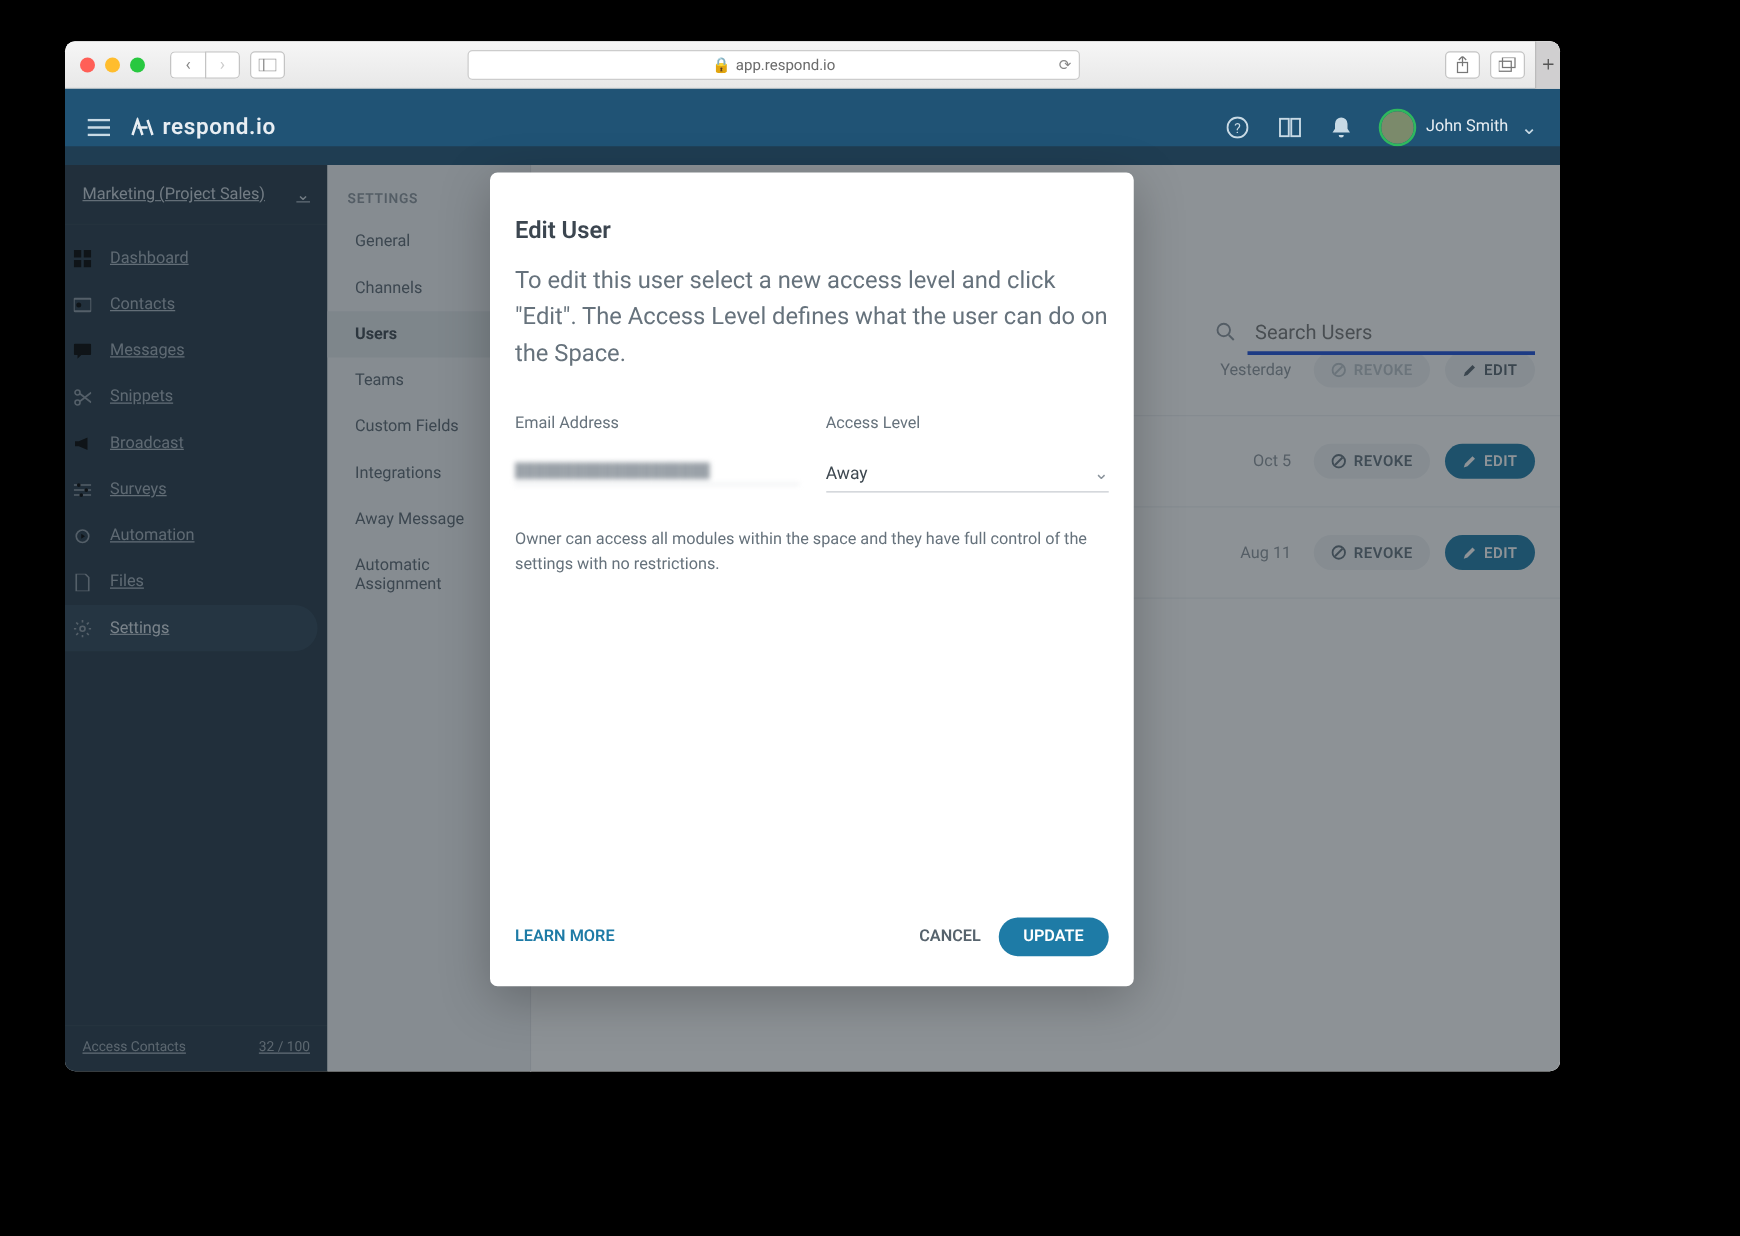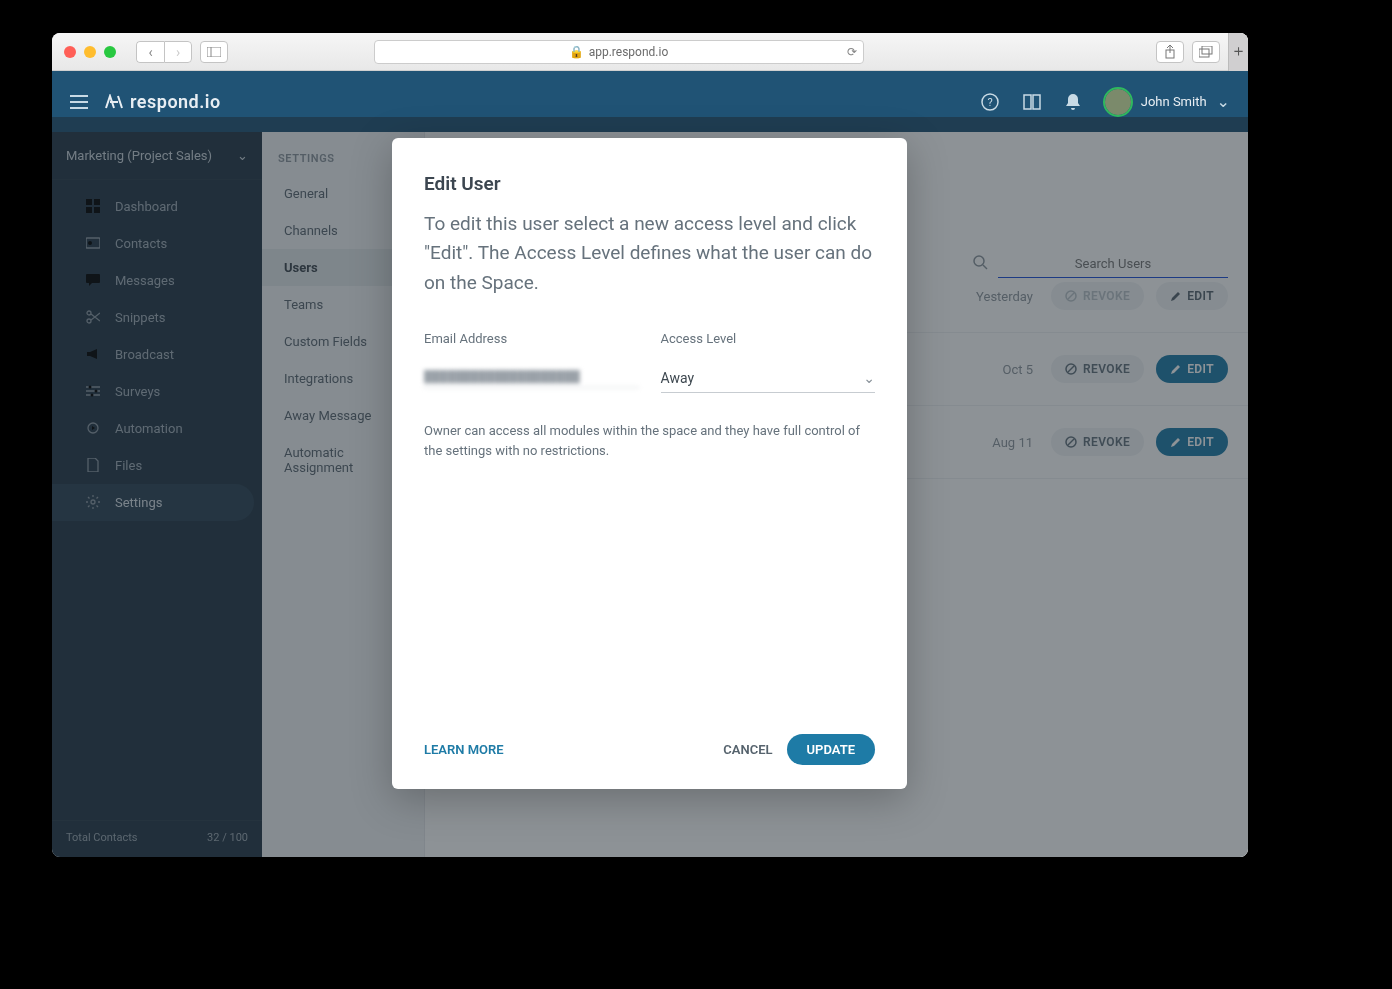--- a/index.html
+++ b/index.html
@@ -25,51 +25,51 @@
   .appheader{height:61px;background:#205375;color:#cfe0eb;display:flex;align-items:center;padding:0 18px;gap:16px;}
   .burger svg,.ico svg{display:block;}
   .logo{font-weight:600;font-size:18px;color:#e8eef3;letter-spacing:.5px;display:flex;align-items:center;gap:6px;}
   .appheader .spacer{flex:1;}
   .toprighticons{display:flex;gap:24px;align-items:center;color:#c8dae5;}
   .userchip{display:flex;align-items:center;gap:10px;}
   .avatar{width:26px;height:26px;border-radius:50%;background:#7b8a6b;outline:2px solid #2fb85e;}
   
   
   .main{display:flex;height:calc(100% - 84px);}
-  .sidebar{width:210px;background:#243746;color:#a8b4bf;display:flex;flex-direction:column;font-size:13px;}
+  .sidebar{width:210px;background:#243746;color:#a8b4bf;display:flex;flex-direction:column;font-size:13px;text-decoration:underline;}
   .workspace{height:48px;display:flex;align-items:center;justify-content:space-between;padding:0 14px;border-bottom:1px solid rgba(255,255,255,.03);color:#c7d0d8;}
   .navlist{list-style:none;padding:8px 0;flex:1;}
-  .navitem{display:flex;align-items:flex-start;gap:14px;padding:11px 33px;cursor:pointer;color:#a0acb7;}
+  .navitem{display:flex;align-items:flex-end;gap:14px;padding:11px 6px;cursor:pointer;color:#a0acb7;}
   .navitem.active{background:#2d4355;border-radius:0 20px 20px 0;margin-right:8px;color:#d6dee5;}
   .navicon{width:16px;display:flex;justify-content:center;color:#8b97a2;}
   .sidefoot{padding:10px 14px;font-size:11px;color:#9aa6b0;display:flex;justify-content:space-between;border-top:1px solid rgba(255,255,255,.04);}
   .sidefoot-bar{height:4px;background:#3a4a58;margin:4px 14px 10px;}
   .sidefoot-bar>div{height:100%;width:32%;background:#7a8892;}
   
   
   .settingsbar{width:163px;background:#eef1f3;border-right:1px solid #e2e5e8;padding-top:20px;font-size:13px;}
   .settingsbar h4{padding:0 16px 10px;font-size:11px;letter-spacing:.6px;color:#8a939b;font-weight:600;}
   .sitem{padding:11px 22px;color:#5b6670;cursor:pointer;}
   .sitem.active{background:#dfe4e7;color:#3d464e;font-weight:bold;}
   
   
   .content{flex:1;background:#fdfdfd;position:relative;}
   .topbar{position:absolute;top:118px;right:20px;display:flex;align-items:center;gap:10px;}
-  .search{border:none;border-bottom:1px solid #1d4ed8;padding:6px;font-size:13px;width:230px;background:transparent;text-align:center;}
+  .search{border:none;border-bottom:3px solid #1d4ed8;padding:6px;font-size:16px;width:230px;background:transparent;}
   .row{display:flex;justify-content:flex-end;align-items:center;gap:12px;padding:22px 20px;border-bottom:1px solid #eceff1;}
   .row .date{color:#8d959c;font-size:13px;margin-right:6px;}
   .pill{border-radius:18px;padding:7px 14px;font-size:12px;font-weight:600;letter-spacing:.4px;display:inline-flex;align-items:center;gap:6px;cursor:pointer;}
   .pill.ghost{background:#eef1f3;color:#62707b;}
   .pill.ghost.disabled{color:#b8c0c6;}
   .pill.primary{background:#1e7ba6;color:#fff;}
   .pill.plain{background:#eef1f3;color:#56636d;}
   
   
   .overlay{position:absolute;inset:0;top:0;background:rgba(30,40,48,.5);}
-  .modal{position:absolute;left:340px;top:105px;width:515px;height:651px;background:#fff;border-radius:6px;box-shadow:0 10px 40px rgba(0,0,0,.25);padding:34px 32px 24px;display:flex;flex-direction:column;}
+  .modal{position:absolute;left:340px;top:105px;width:515px;height:651px;background:#fff;border-radius:6px;box-shadow:0 10px 40px rgba(0,0,0,.25);padding:34px 20px 24px;display:flex;flex-direction:column;}
   .modal h2{font-size:19px;color:#3c4650;font-weight:600;margin-bottom:14px;}
   .modal p.desc{font-size:19px;color:#66727c;line-height:1.55;margin-bottom:34px;}
   .fields{display:flex;gap:22px;}
   .field{flex:1;}
   .field label{display:block;font-size:13px;color:#66727c;margin-bottom:24px;}
   .field .ro{border-bottom:1px dotted #b9c0c6;padding-bottom:4px;color:#9aa1a8;font-size:11px;filter:blur(2px);}
   .select{border-bottom:1px solid #c7ccd1;padding:0 0 6px;display:flex;justify-content:space-between;align-items:center;color:#3e4850;font-size:14px;cursor:pointer;}
   .hint{font-size:13px;color:#66727c;line-height:1.55;margin-top:28px;}
   .modalfoot{margin-top:auto;display:flex;align-items:center;}
   .learn{color:#1e7ba6;font-weight:600;font-size:13px;cursor:pointer;}
@@ -245,21 +245,21 @@
             <span class="navicon">
               <svg width="14" height="14" viewBox="0 0 14 14">
                 <circle cx="7" cy="7" r="2" fill="none" stroke="currentColor" stroke-width="1.3"></circle>
                 <path d="M7 0v2M7 12v2M0 7h2M12 7h2M2 2l1.5 1.5M10.5 10.5L12 12M2 12l1.5-1.5M10.5 3.5L12 2" stroke="currentColor" stroke-width="1.3"></path>
               </svg>
             </span>
             <span>Settings</span>
           </li>
         </ul>
       <div class="sidefoot">
-        <span>Total Contacts</span>
+        <span>Access Contacts</span>
         <span>32 / 100</span>
       </div>
       <div class="sidefoot-bar">
           <div></div>
         </div>
     </div>
 
     <div class="settingsbar">
       <h4>SETTINGS</h4>
       <div id="slist">

